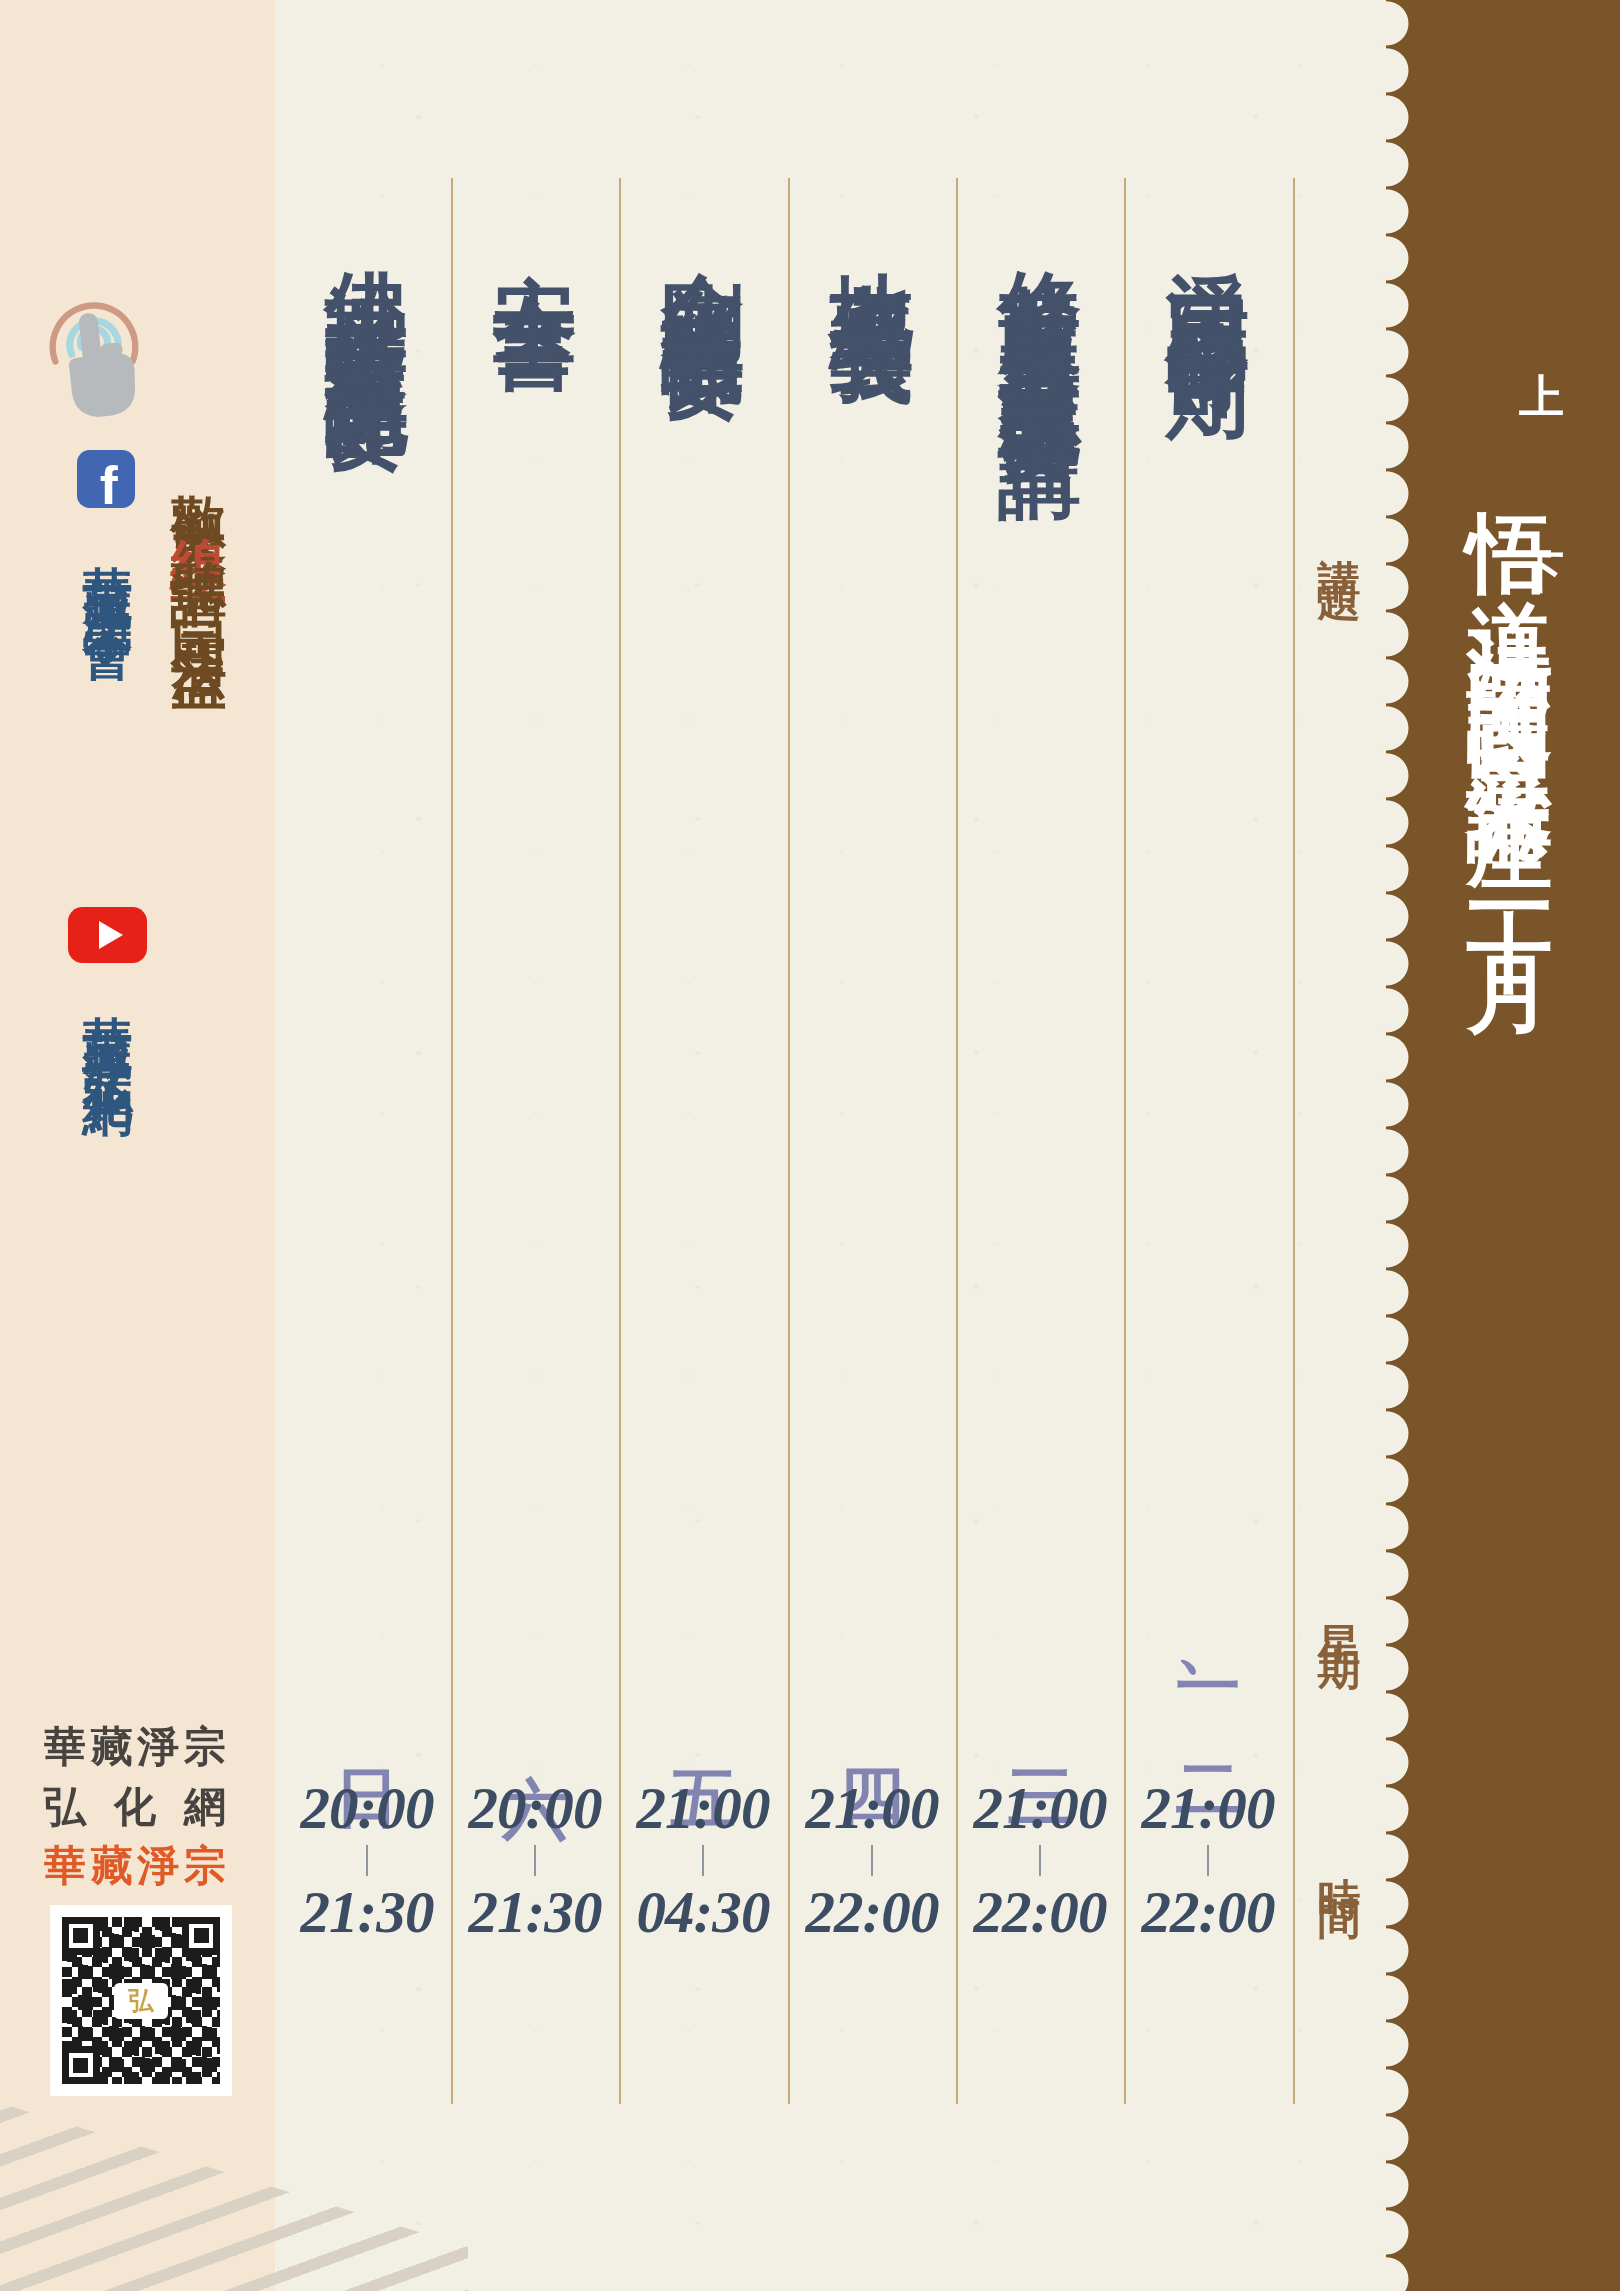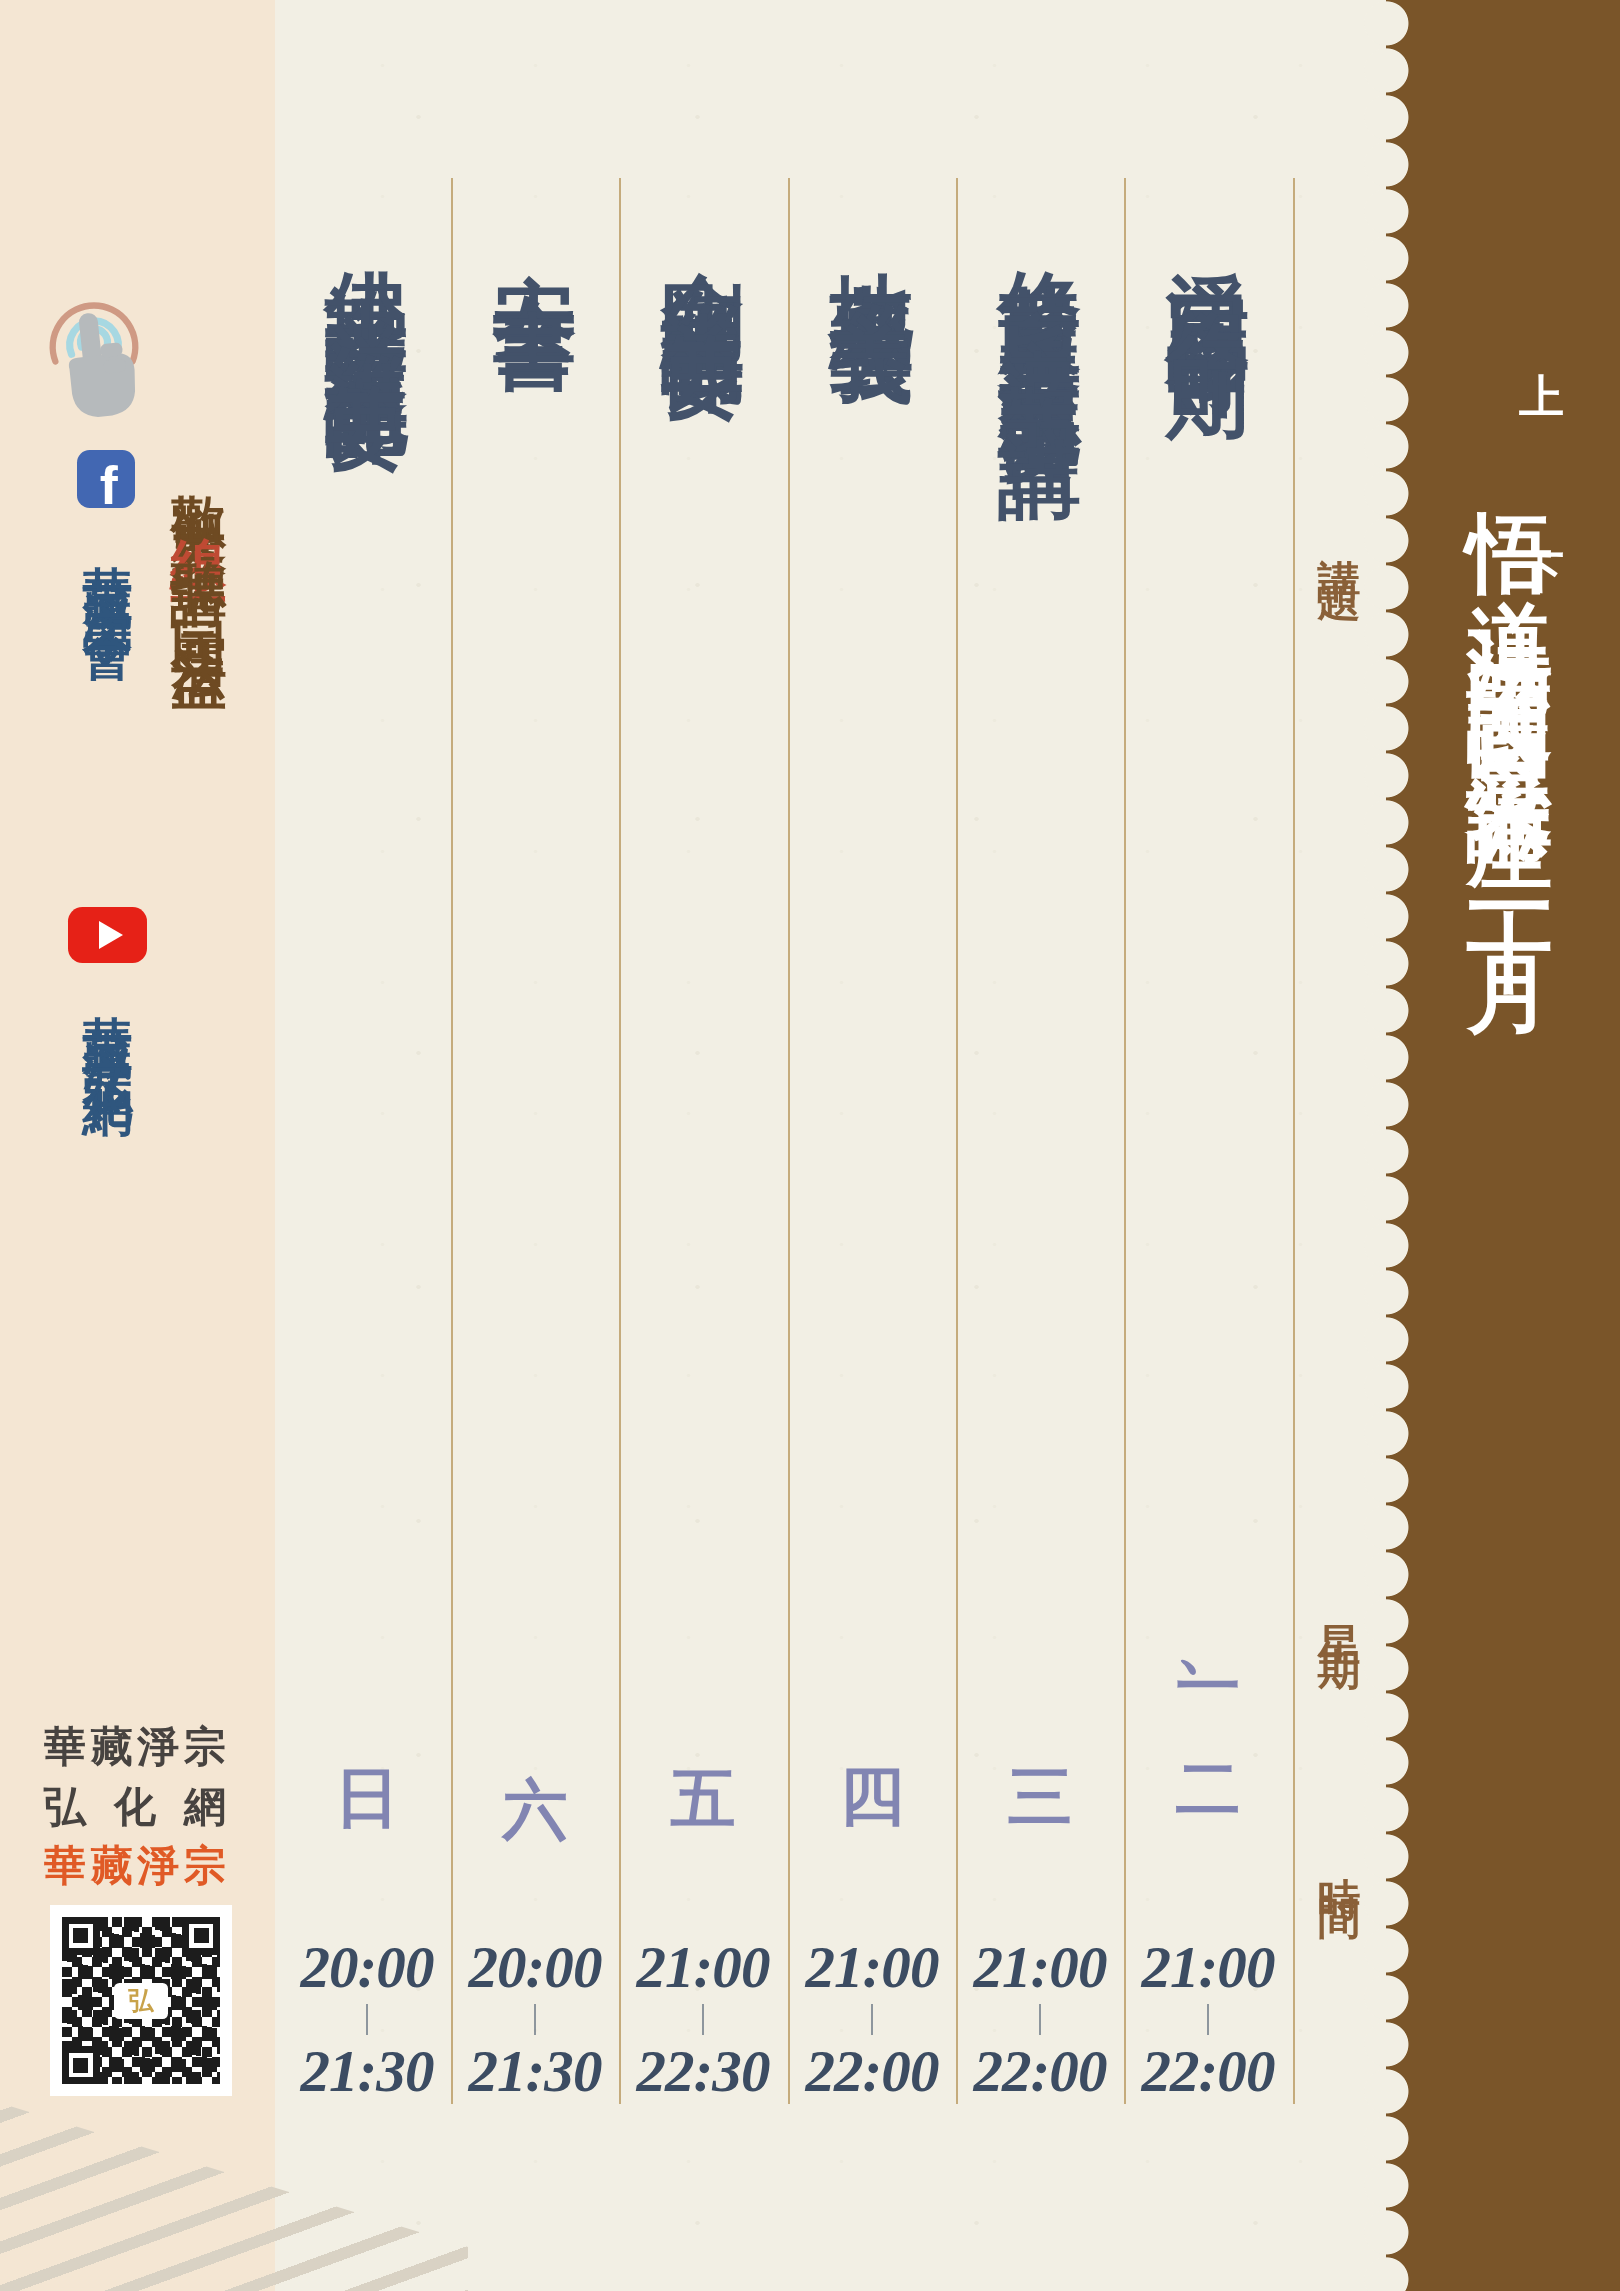--- a/index.html
+++ b/index.html
@@ -99,21 +99,21 @@
   .topic-wrap { position: absolute; top: 205px; left: 0; width: 100%; display: flex; justify-content: center; }
   .topic-text {
     font-family: "Liberation Serif", serif; font-weight: 700;
     font-size: 83px; letter-spacing: 12.6px; line-height: 90px; color: #43526a;
   }
   .weekday-wrap {
     position: absolute; top: 1391px; left: 0; width: 100%; height: 331px;
     display: flex; justify-content: center; align-items: flex-end;
   }
   .weekday-text { font-size: 65px; font-weight: 700; color: #8285b2; letter-spacing: 1.8px; line-height: 68px; }
-  .times { position: absolute; top: 1938px; left: 0; width: 100%; display: flex; flex-direction: column; align-items: center; }
+  .times { position: absolute; top: 1779px; left: 0; width: 100%; display: flex; flex-direction: column; align-items: center; }
   .time {
     font-family: "Liberation Serif", serif; font-style: italic; font-weight: 700;
     font-size: 59px; line-height: 1; color: #3c4c62; letter-spacing: -0.9px;
   }
   .time-tick { width: 2.7px; height: 31px; background: #3c4c62; opacity: .55; margin: 7.2px 0; }
 
   .hdr { position: absolute; left: 1297px; width: 86px; display: flex; justify-content: center; z-index: 2; }
   .hdr.h-topic { top: 524px; }
   .hdr.h-week { top: 1591px; }
   .hdr.h-time { top: 1843px; }
@@ -226,21 +226,21 @@
     <div class="col" style="left:619px">
       <div class="topic-wrap">
           <span class="topic-text v-text">金剛經講義節要</span>
         </div>
       <div class="weekday-wrap">
           <span class="weekday-text v-text">五</span>
         </div>
       <div class="times">
         <span class="time">21:00</span>
         <span class="time-tick"></span>
-        <span class="time">22:30</span>
+        <span class="time">04:30</span>
       </div>
     </div>
 
     <div class="col" style="left:788px">
       <div class="topic-wrap">
           <span class="topic-text v-text">地藏經玄義</span>
         </div>
       <div class="weekday-wrap">
           <span class="weekday-text v-text">四</span>
         </div>

